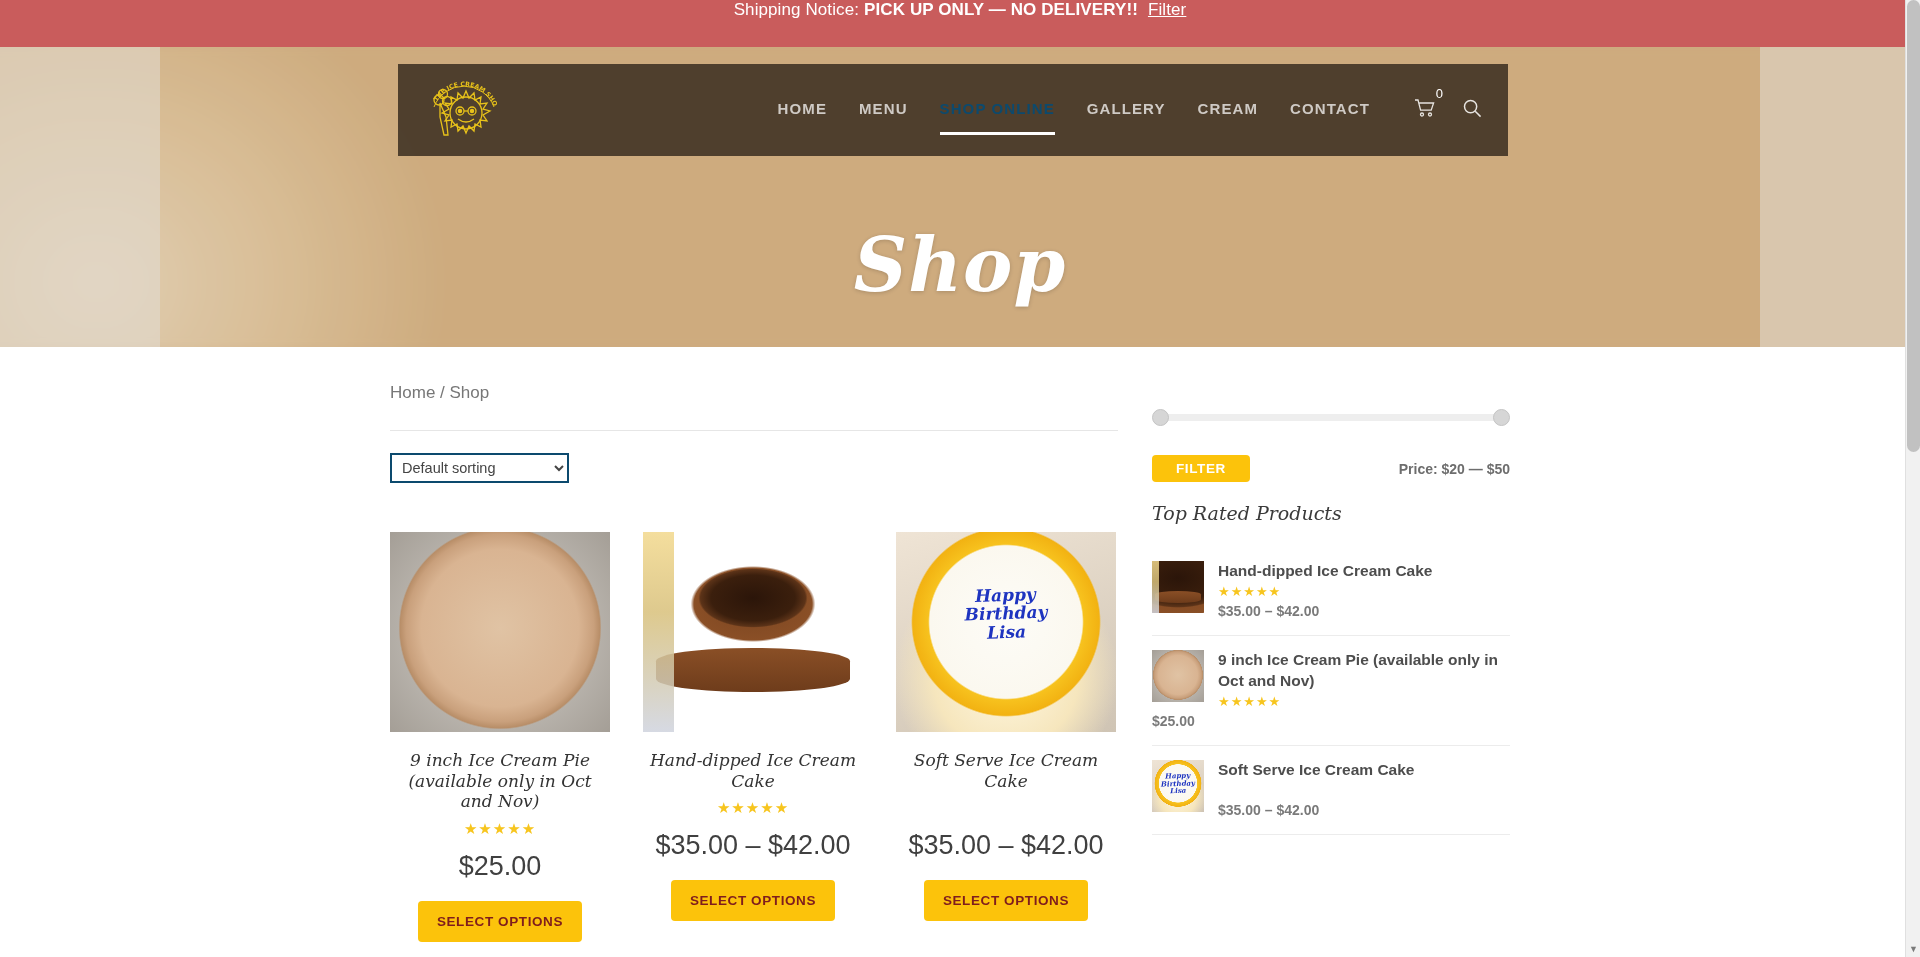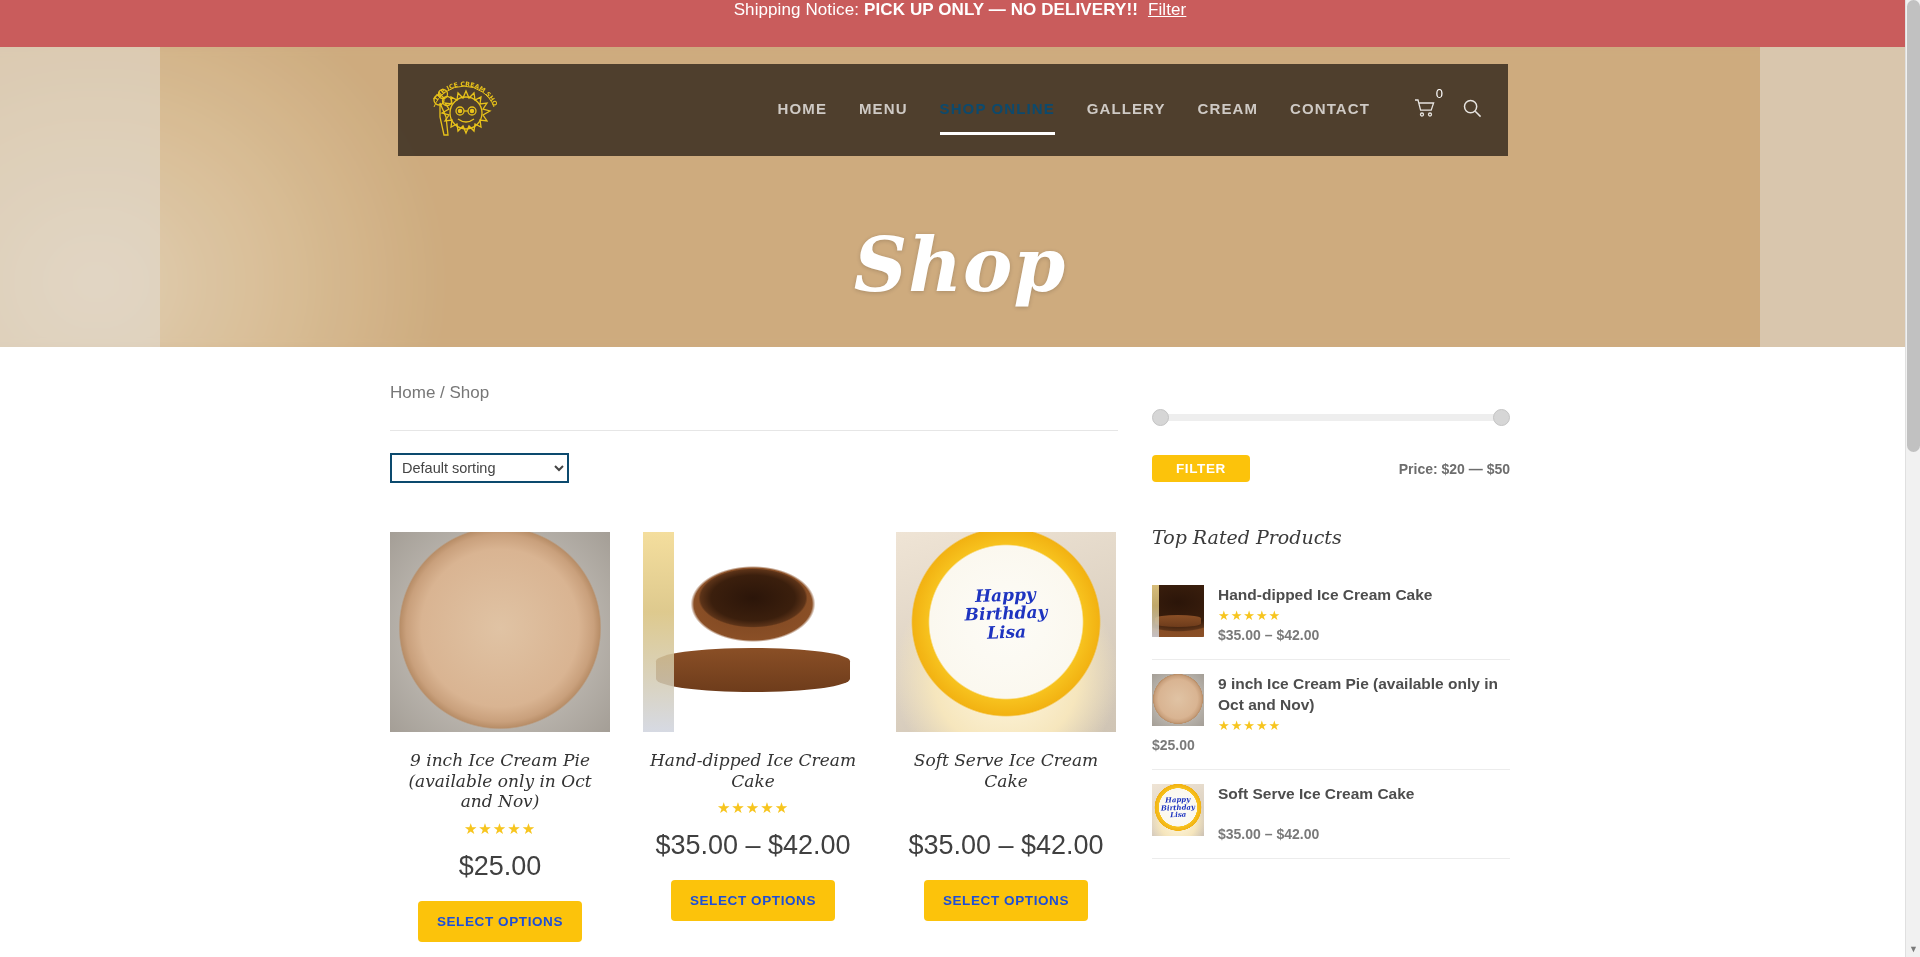--- a/index.html
+++ b/index.html
@@ -202,21 +202,21 @@
     font-size: 27px;
     color: #404040;
     margin-top: 13px;
     font-weight: 400;
     white-space: nowrap;
   }
   .add-btn {
     display: inline-block;
     margin-top: 19px;
     background: #fcc30b;
-    color: #1d4ed8;
+    color: #7f1d1d;
     font-size: 13.5px;
     font-weight: 700;
     letter-spacing: .6px;
     padding: 13px 19px;
     border: none;
     border-radius: 4px;
     cursor: pointer;
     font-family: "Liberation Sans", sans-serif;
     text-align: right;
   }
@@ -316,21 +316,21 @@
     border: none;
     border-radius: 4px;
     cursor: pointer;
     font-family: "Liberation Sans", sans-serif;
   }
   #price-range {
     font-size: 14px;
     color: #6d6d6d;
     font-weight: 700;
   }
-  #top-rated { margin-top: 44px; }
+  #top-rated { margin-top: 20px; }
   .tr-item {
     display: block;
     padding: 14px 0 16px 0;
     border-bottom: 1px solid #ececec;
     cursor: pointer;
     overflow: hidden;
   }
   .tr-thumb {
     width: 52px; height: 52px;
     float: left;

